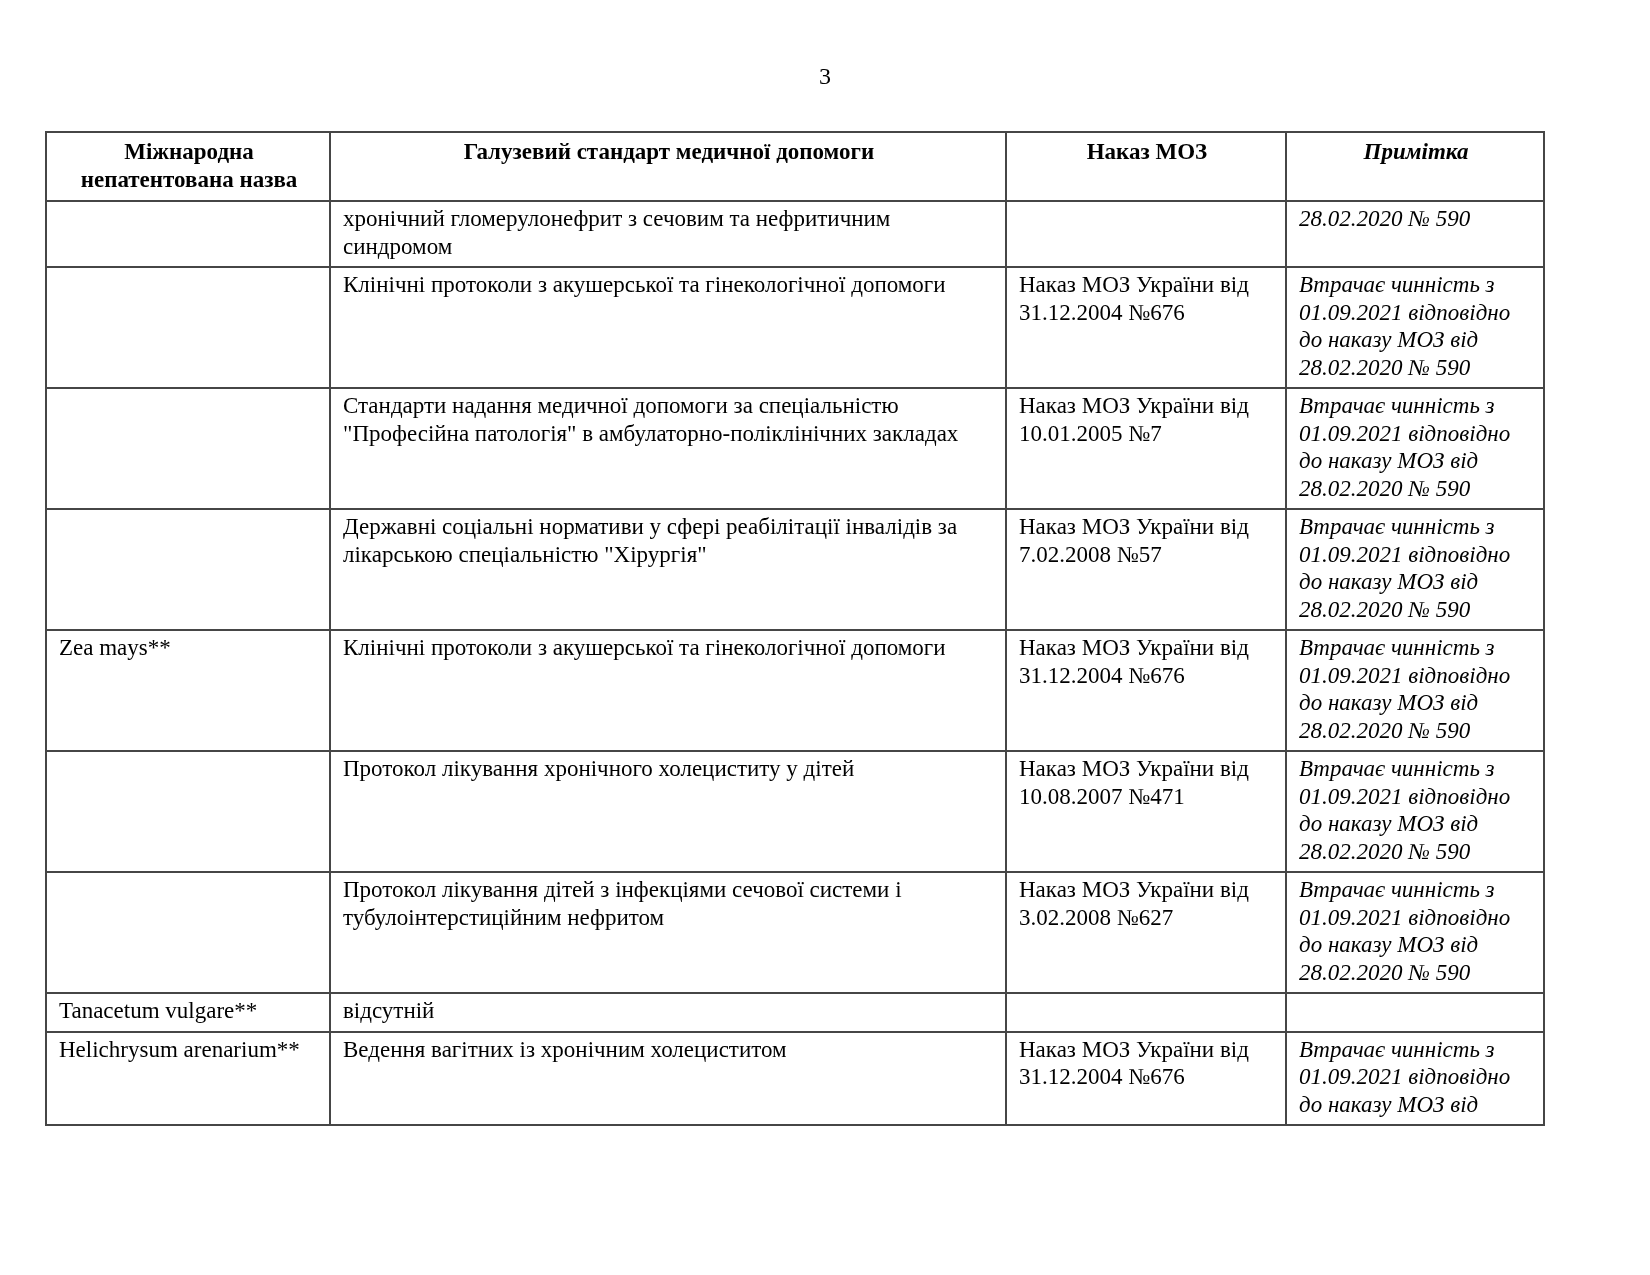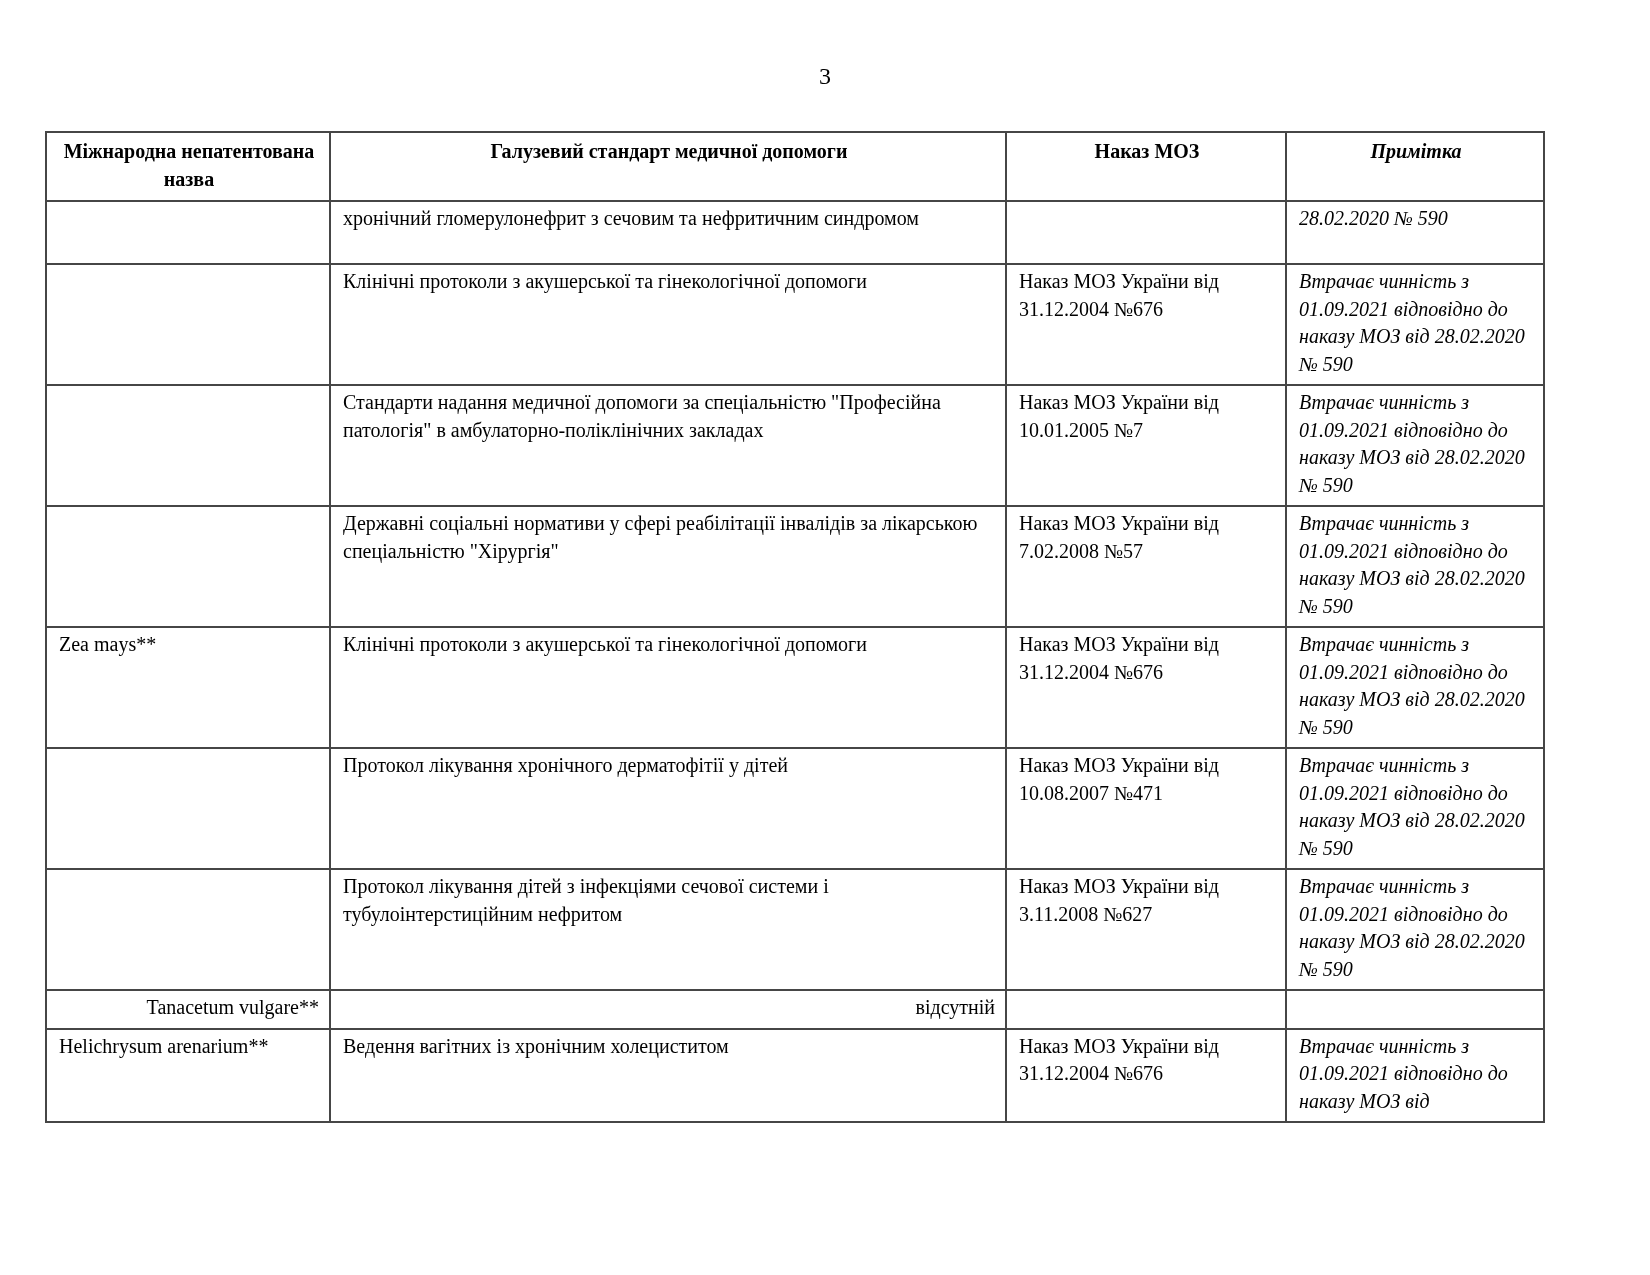--- a/index.html
+++ b/index.html
@@ -25,21 +25,21 @@
     font-size: 24px;
     line-height: 28px;
   }
   table.doc-table {
     position: absolute;
     top: 131px;
     left: 45px;
     width: 1498px;
     border-collapse: collapse;
     table-layout: fixed;
-    font-size: 20px;
+    font-size: 23px;
     line-height: 27.5px;
   }
   table.doc-table col.c-name     { width: 284px; }
   table.doc-table col.c-standard { width: 676px; }
   table.doc-table col.c-order    { width: 280px; }
   table.doc-table col.c-note     { width: 258px; }
   table.doc-table th, table.doc-table td {
     border: 2px solid #464646;
     vertical-align: top;
     padding: 3px 10px 6px 12px;
@@ -48,21 +48,21 @@
   table.doc-table th {
     font-weight: bold;
     text-align: center;
     height: 56px;
     padding-top: 5px;
   }
   th.h-note { font-style: italic; margin-top: 16px; }
   td.col-name { font-weight: normal; }
   td.col-note { font-style: italic; }
   tr.r-tall td { height: 104px; }
-  tr.r-short td { height: 22px; text-align: right; }
+  tr.r-short td { height: 22px; }
   tr.r-first td { height: 52px; }
   tr.r-last td { height: 76px; margin-left: 44px; }
 </style>
 </head>
 <body>
 
 <div class="page">
 
   <div class="page-number">3</div>
 
@@ -107,28 +107,28 @@
           <td class="col-note">Втрачає чинність з 01.09.2021 відповідно до наказу МОЗ від 28.02.2020  № 590</td>
         </tr>
         <tr class="r-tall">
           <td class="col-name">Zea mays**</td>
           <td class="col-standard">Клінічні протоколи з акушерської та гінекологічної допомоги</td>
           <td class="col-order">Наказ МОЗ України від 31.12.2004 №676</td>
           <td class="col-note">Втрачає чинність з 01.09.2021 відповідно до наказу МОЗ від 28.02.2020  № 590</td>
         </tr>
         <tr class="r-tall">
           <td class="col-name"></td>
-          <td class="col-standard">Протокол лікування хронічного дерматофітії у дітей</td>
+          <td class="col-standard">Протокол лікування хронічного холециститу у дітей</td>
           <td class="col-order">Наказ МОЗ України від 10.08.2007 №471</td>
           <td class="col-note">Втрачає чинність з 01.09.2021 відповідно до наказу МОЗ від 28.02.2020  № 590</td>
         </tr>
         <tr class="r-tall">
           <td class="col-name"></td>
           <td class="col-standard">Протокол лікування дітей з інфекціями сечової системи і тубулоінтерстиційним нефритом</td>
-          <td class="col-order">Наказ МОЗ України від 3.11.2008 №627</td>
+          <td class="col-order">Наказ МОЗ України від 3.02.2008 №627</td>
           <td class="col-note">Втрачає чинність з 01.09.2021 відповідно до наказу МОЗ від 28.02.2020  № 590</td>
         </tr>
         <tr class="r-short">
           <td class="col-name">Tanacetum vulgare**</td>
           <td class="col-standard">відсутній</td>
           <td class="col-order"></td>
           <td class="col-note"></td>
         </tr>
         <tr class="r-last">
           <td class="col-name">Helichrysum arenarium**</td>

